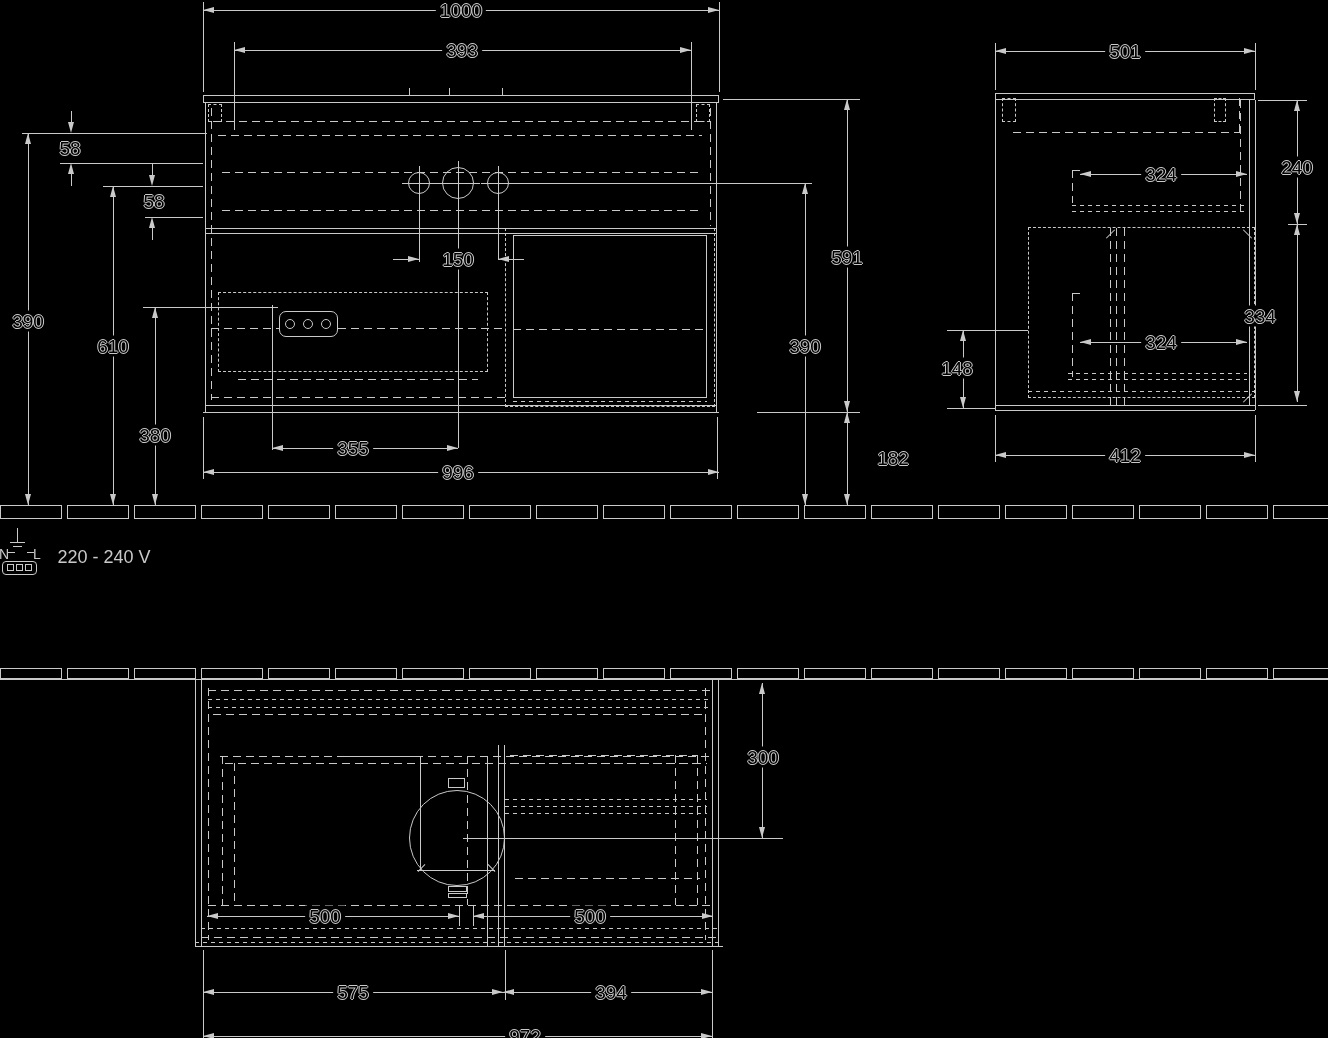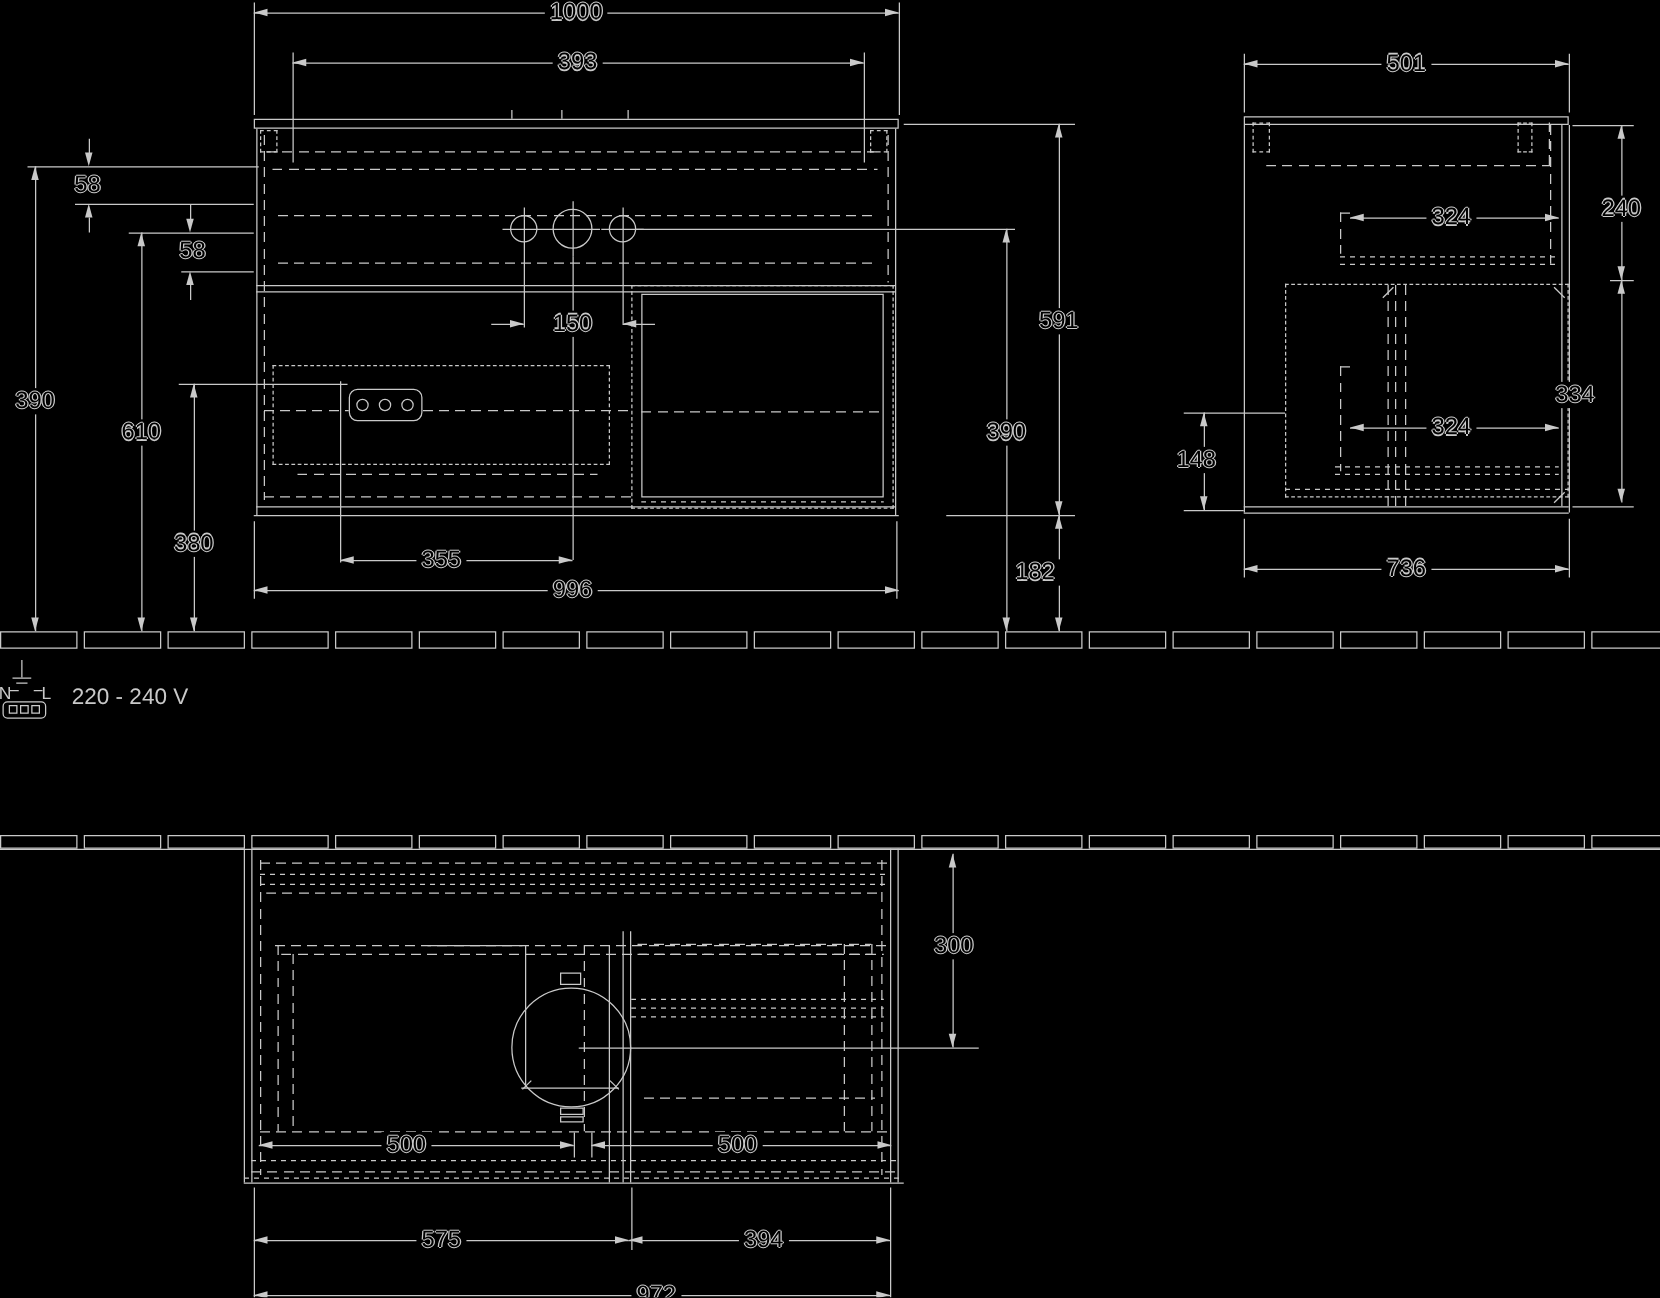--- a/index.html
+++ b/index.html
@@ -151,21 +151,21 @@
   <div class="ar ar-u" style="left:844px;top:99px"></div>
   <div class="ar ar-d" style="left:844px;top:401px"></div>
   <span class="dim" style="left:847px;top:257px">591</span>
   <div class="v" style="left:805px;top:183px;height:322px"></div>
   <div class="ar ar-u" style="left:802px;top:183px"></div>
   <div class="ar ar-d" style="left:802px;top:494px"></div>
   <span class="dim" style="left:805px;top:346px">390</span>
   <div class="v" style="left:847px;top:412px;height:93px"></div>
   <div class="ar ar-u" style="left:844px;top:412px"></div>
   <div class="ar ar-d" style="left:844px;top:494px"></div>
-  <span class="dim" style="left:828px;top:458px">182</span>
+  <span class="dim" style="left:893px;top:458px">182</span>
 
   <div class="h" style="left:995px;top:51px;width:260px"></div>
   <div class="ar ar-l" style="left:995px;top:48px"></div>
   <div class="ar ar-r" style="left:1244px;top:48px"></div>
   <span class="dim" style="left:1125px;top:51px">501</span>
   <div class="v" style="left:995px;top:43px;height:47px"></div>
   <div class="v" style="left:1255px;top:43px;height:47px"></div>
   <div class="box" style="left:995px;top:93px;width:260px;height:7px"></div>
   <div class="v" style="left:995px;top:100px;height:310px"></div>
   <div class="v" style="left:1249px;top:100px;height:305px"></div>
@@ -216,21 +216,21 @@
   <div class="h" style="left:947px;top:408px;width:48px"></div>
   <div class="v" style="left:963px;top:330px;height:78px"></div>
   <div class="ar ar-u" style="left:960px;top:330px"></div>
   <div class="ar ar-d" style="left:960px;top:397px"></div>
   <span class="dim" style="left:957px;top:368px">148</span>
   <div class="v" style="left:995px;top:415px;height:47px"></div>
   <div class="v" style="left:1255px;top:415px;height:47px"></div>
   <div class="h" style="left:995px;top:455px;width:260px"></div>
   <div class="ar ar-l" style="left:995px;top:452px"></div>
   <div class="ar ar-r" style="left:1244px;top:452px"></div>
-  <span class="dim" style="left:1125px;top:455px">736</span>
+  <span class="dim" style="left:1125px;top:455px">412</span>
 
   <div class="hatchband" style="left:0;top:505px;width:1328px;height:14px">
       <div style="position: absolute; left: 0px; top: 0px; width: 62px; height: 100%; border: 1px solid rgb(201, 201, 201); box-sizing: border-box;"></div>
       <div style="position: absolute; left: 67px; top: 0px; width: 62px; height: 100%; border: 1px solid rgb(201, 201, 201); box-sizing: border-box;"></div>
       <div style="position: absolute; left: 134px; top: 0px; width: 62px; height: 100%; border: 1px solid rgb(201, 201, 201); box-sizing: border-box;"></div>
       <div style="position: absolute; left: 201px; top: 0px; width: 62px; height: 100%; border: 1px solid rgb(201, 201, 201); box-sizing: border-box;"></div>
       <div style="position: absolute; left: 268px; top: 0px; width: 62px; height: 100%; border: 1px solid rgb(201, 201, 201); box-sizing: border-box;"></div>
       <div style="position: absolute; left: 335px; top: 0px; width: 62px; height: 100%; border: 1px solid rgb(201, 201, 201); box-sizing: border-box;"></div>
       <div style="position: absolute; left: 402px; top: 0px; width: 62px; height: 100%; border: 1px solid rgb(201, 201, 201); box-sizing: border-box;"></div>
       <div style="position: absolute; left: 469px; top: 0px; width: 62px; height: 100%; border: 1px solid rgb(201, 201, 201); box-sizing: border-box;"></div>

